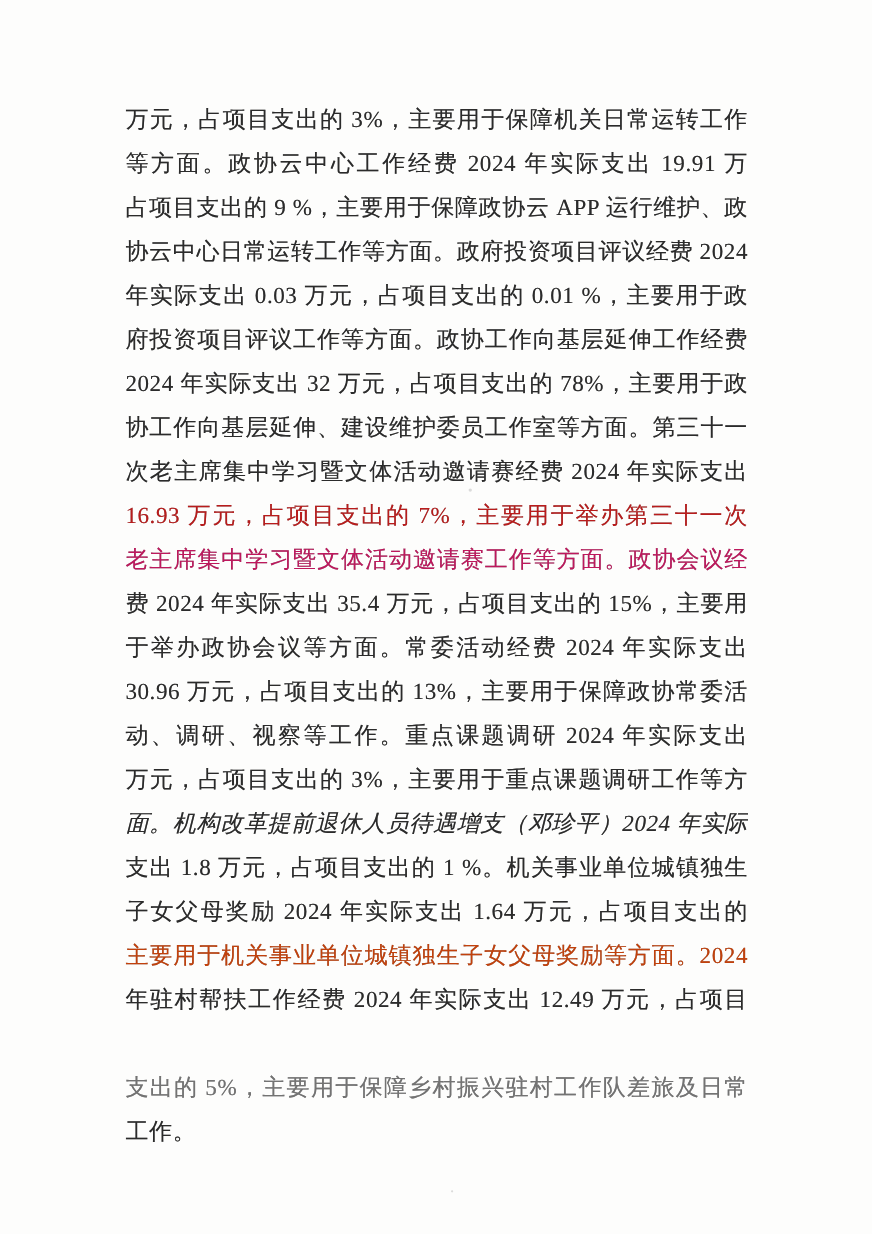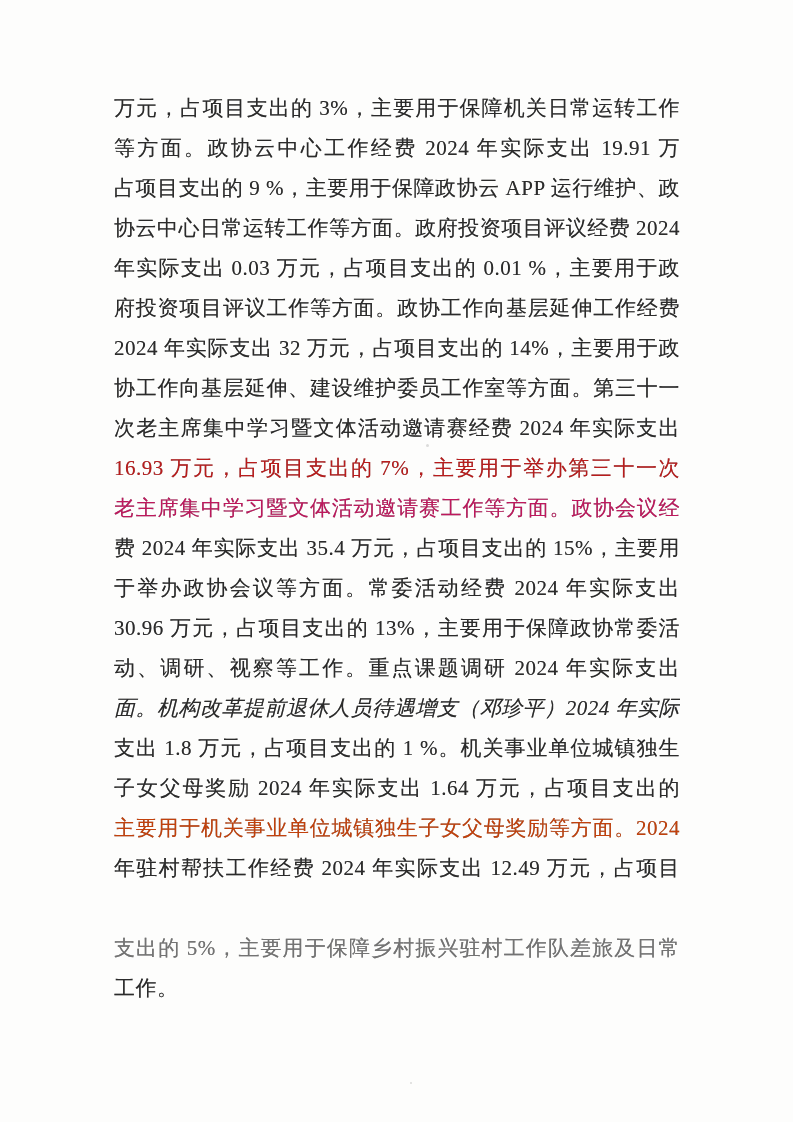--- a/index.html
+++ b/index.html
@@ -62,29 +62,30 @@
   <div class="speckle s2"></div>
   <div class="speckle s3"></div>
 
   <div class="text-block">
     <div class="line" style="color: rgb(43, 43, 43);">万元，占项目支出的 3%，主要用于保障机关日常运转工作</div>
     <div class="line" style="color: rgb(43, 43, 43);">等方面。政协云中心工作经费 2024 年实际支出 19.91 万元，</div>
     <div class="line" style="color: rgb(43, 43, 43);">占项目支出的 9 %，主要用于保障政协云 APP 运行维护、政</div>
     <div class="line" style="color: rgb(43, 43, 43);">协云中心日常运转工作等方面。政府投资项目评议经费 2024</div>
     <div class="line" style="color: rgb(43, 43, 43);">年实际支出 0.03 万元，占项目支出的 0.01 %，主要用于政</div>
     <div class="line" style="color: rgb(43, 43, 43);">府投资项目评议工作等方面。政协工作向基层延伸工作经费</div>
-    <div class="line" style="color: rgb(43, 43, 43);">2024 年实际支出 32 万元，占项目支出的 14%，主要用于政</div>
+    <div class="line" style="color: rgb(43, 43, 43);">2024 年实际支出 32 万元，占项目支出的 78%，主要用于政</div>
     <div class="line" style="color: rgb(43, 43, 43);">协工作向基层延伸、建设维护委员工作室等方面。第三十一</div>
     <div class="line" style="color: rgb(43, 43, 43);">次老主席集中学习暨文体活动邀请赛经费 2024 年实际支出</div>
     <div class="line" style="color: #b91c1c;">16.93 万元，占项目支出的 7%，主要用于举办第三十一次</div>
     <div class="line" style="color: #be185d;">老主席集中学习暨文体活动邀请赛工作等方面。政协会议经</div>
     <div class="line" style="color: rgb(43, 43, 43);">费 2024 年实际支出 35.4 万元，占项目支出的 15%，主要用</div>
     <div class="line" style="color: rgb(43, 43, 43);">于举办政协会议等方面。常委活动经费 2024 年实际支出</div>
     <div class="line" style="color: rgb(43, 43, 43);">30.96 万元，占项目支出的 13%，主要用于保障政协常委活</div>
     <div class="line" style="color: rgb(43, 43, 43);">动、调研、视察等工作。重点课题调研 2024 年实际支出 6.39</div>
+    <div class="line" style="color: rgb(43, 43, 43);">万元，占项目支出的 3%，主要用于重点课题调研工作等方</div>
     <div class="line" style="color: rgb(43, 43, 43); font-style: italic;">面。机构改革提前退休人员待遇增支（邓珍平）2024 年实际</div>
     <div class="line" style="color: rgb(43, 43, 43);">支出 1.8 万元，占项目支出的 1 %。机关事业单位城镇独生</div>
     <div class="line" style="color: rgb(43, 43, 43);">子女父母奖励 2024 年实际支出 1.64 万元，占项目支出的 1%，</div>
     <div class="line" style="color: #c2410c;">主要用于机关事业单位城镇独生子女父母奖励等方面。2024</div>
     <div class="line" style="color: rgb(43, 43, 43);">年驻村帮扶工作经费 2024 年实际支出 12.49 万元，占项目</div>
     <div class="line" style="color: #737373; margin-top: 40px;">支出的 5%，主要用于保障乡村振兴驻村工作队差旅及日常</div>
     <div class="line last" style="color: rgb(43, 43, 43);">工作。</div>
   </div>
 </div>
 

